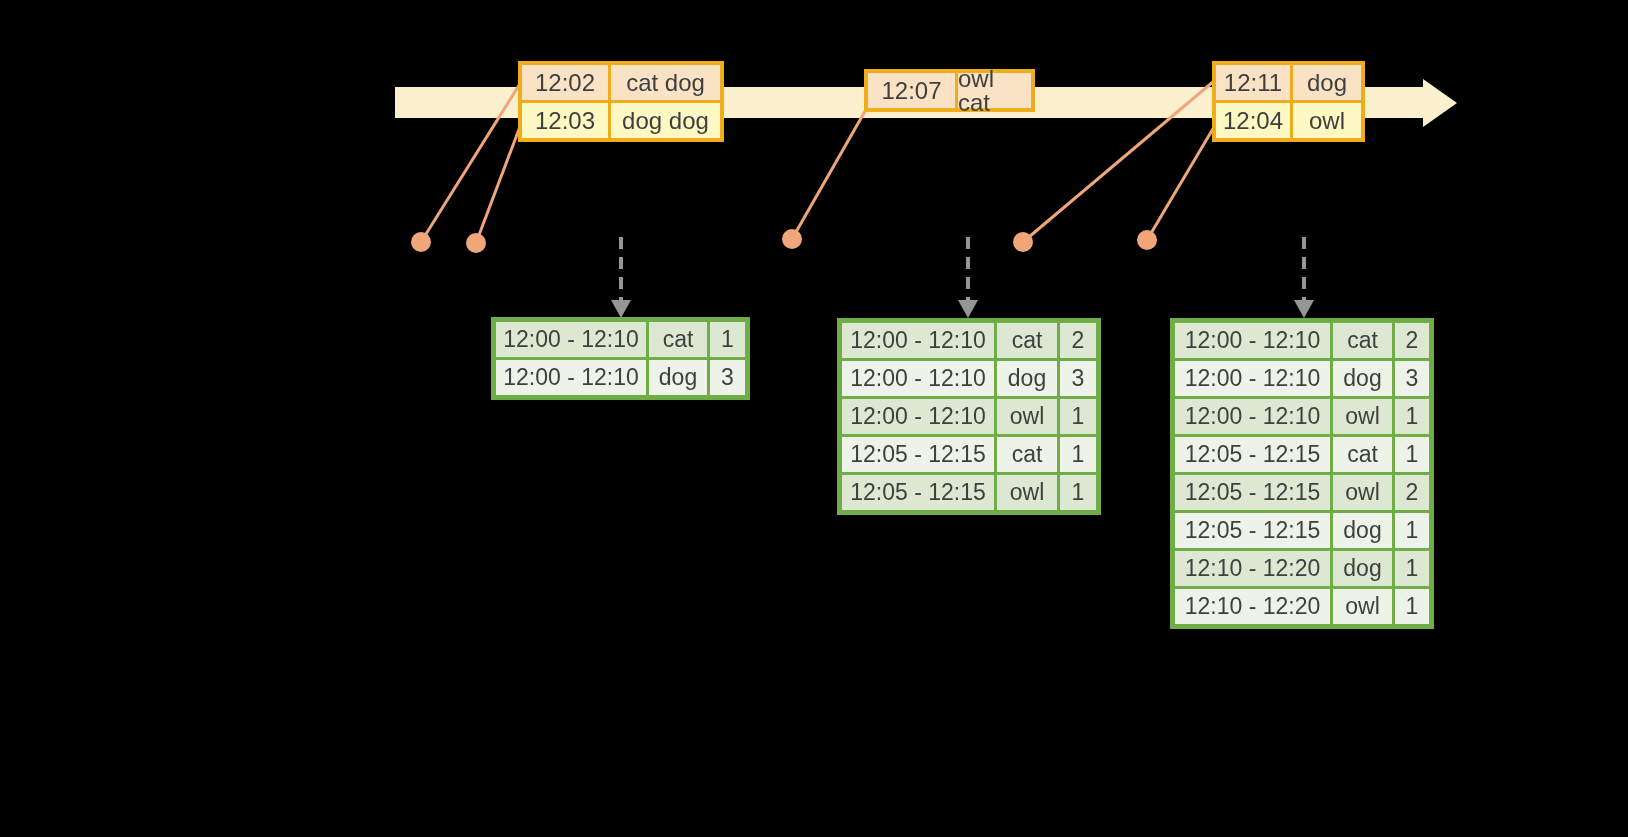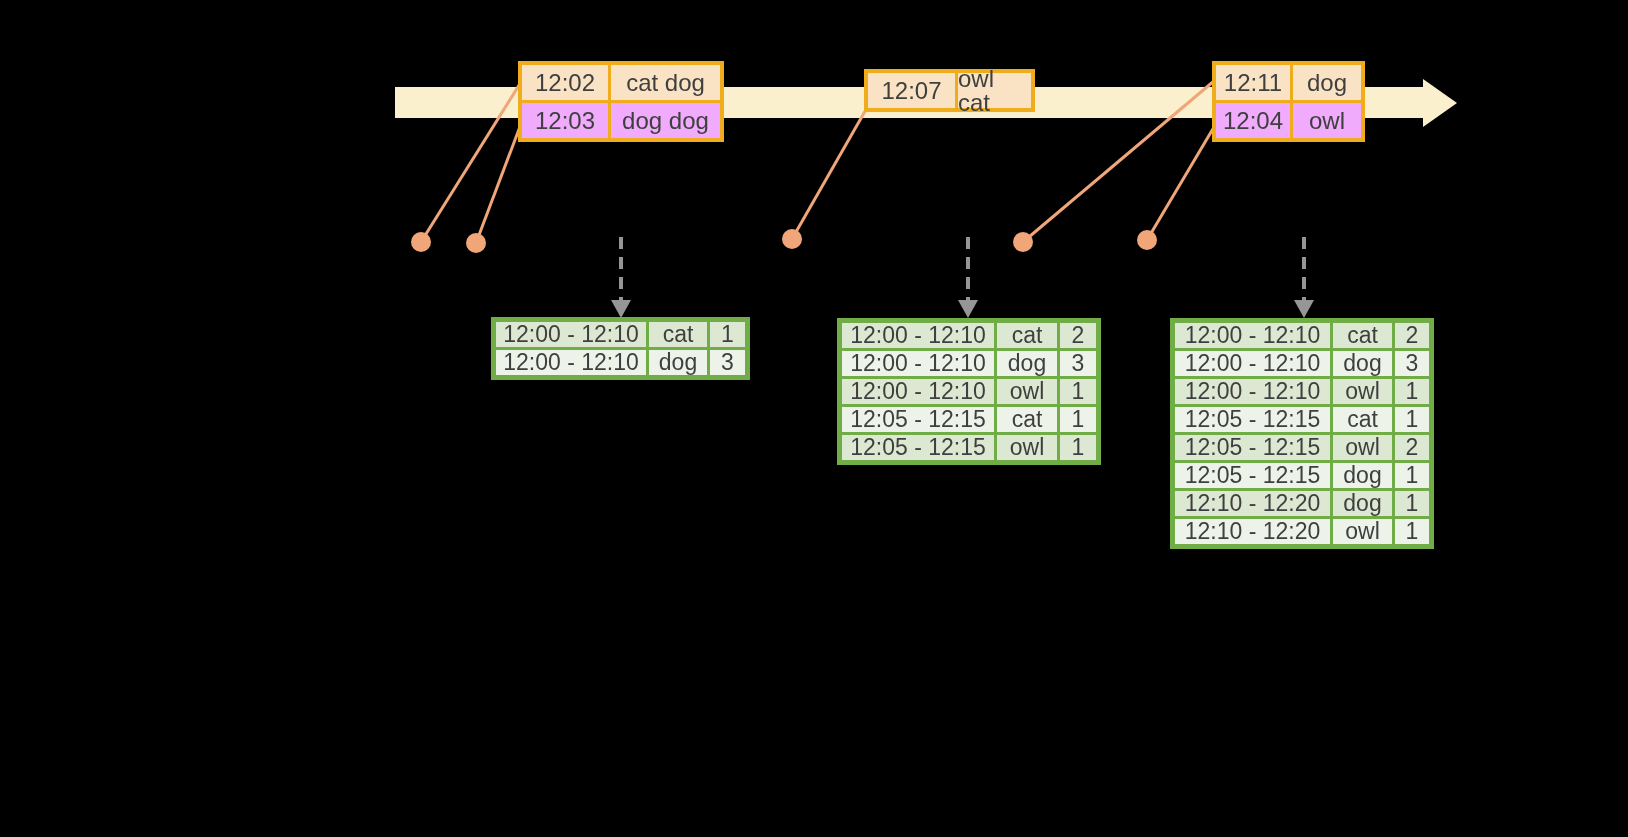--- a/index.html
+++ b/index.html
@@ -15,30 +15,30 @@
   .etable {
     position:absolute; display:grid; gap:3px;
     background:#EFAD1E; border:4px solid #EFAD1E;
     box-sizing:border-box;
   }
   .etable .cell {
     height:35px; display:flex; align-items:center; justify-content:center;
     font-size:24px; line-height:1;
   }
   .et-odd  { background:#FAE3C4; }
-  .et-even { background:#f0abfc; }
+  .et-even { background:#fef9c3; }
 
   
   .gtable {
     position:absolute; display:grid; gap:3px;
     background:#70AD47; border:5px solid #70AD47;
     box-sizing:border-box;
   }
   .gtable .cell {
-    height:25px; display:flex; align-items:center; justify-content:center;
+    height:35px; display:flex; align-items:center; justify-content:center;
     font-size:23px; line-height:1;
   }
   .gt-odd  { background:#DDE8D2; }
   .gt-even { background:#EEF3E9; }
 </style>
 </head>
 <body>
 
 <div class="canvas">
 

